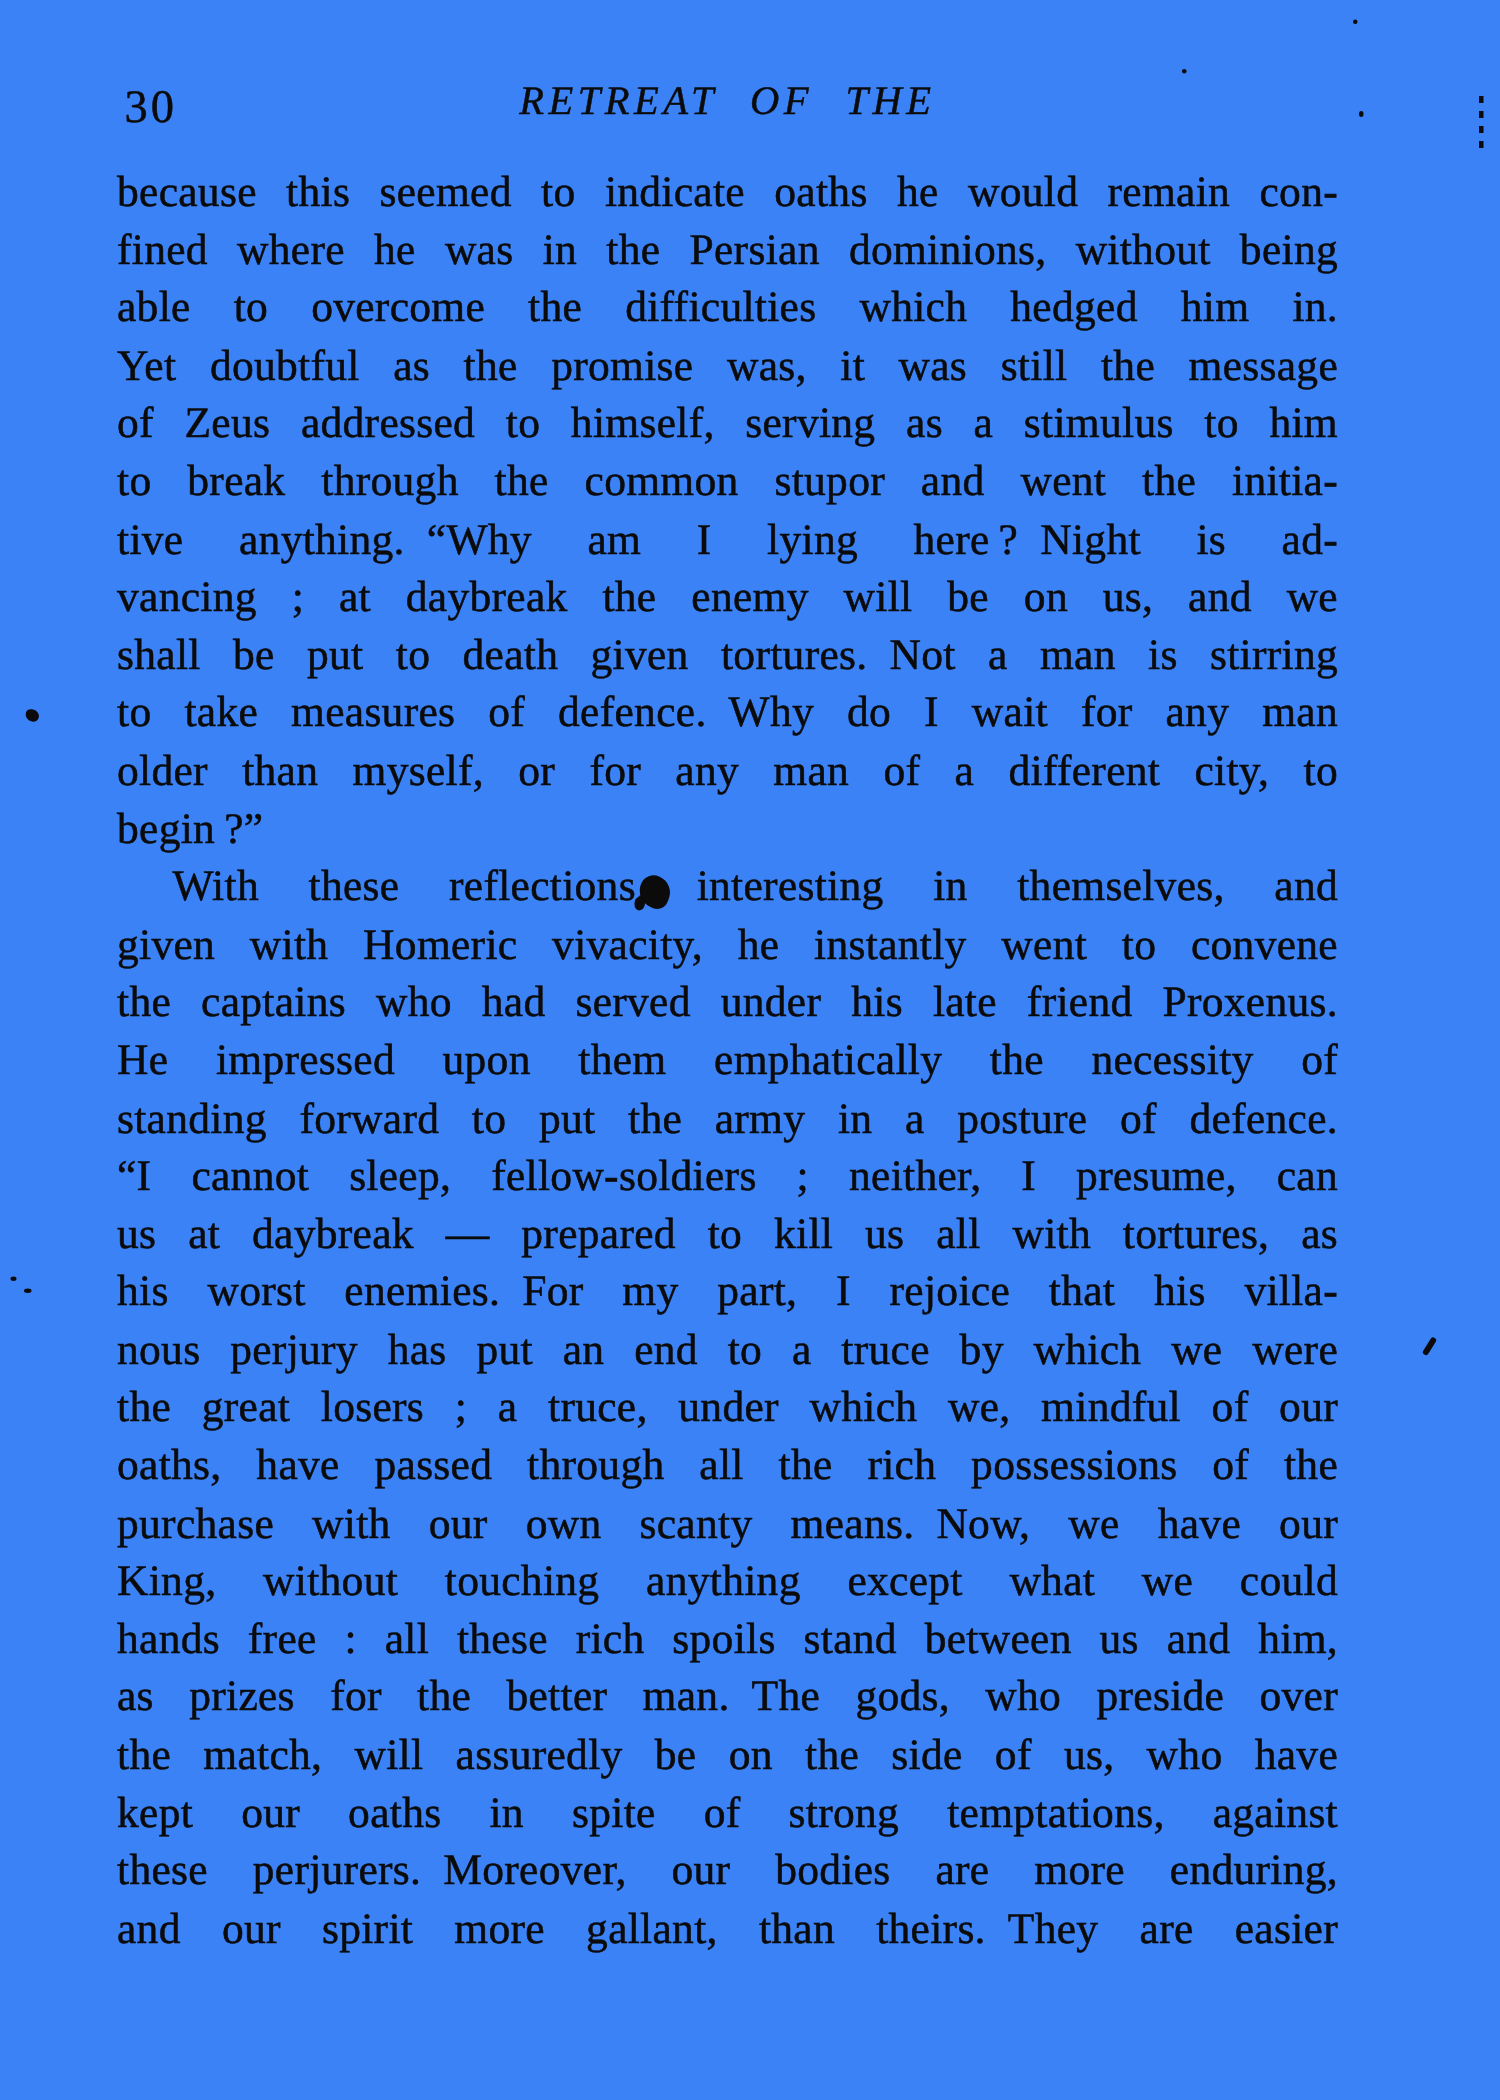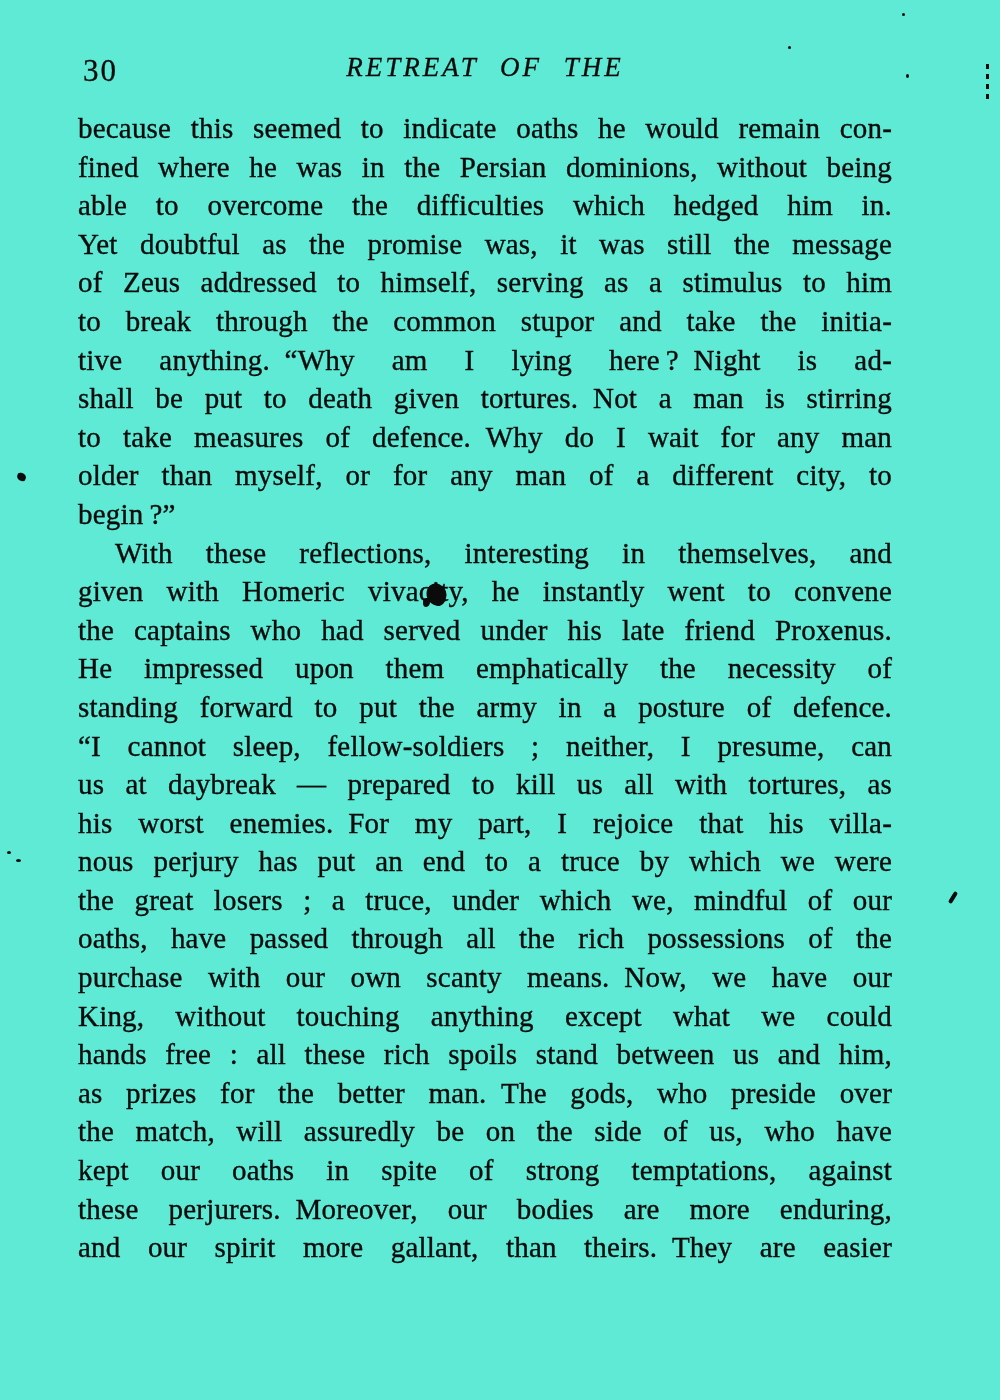--- a/index.html
+++ b/index.html
@@ -7,21 +7,21 @@
   body {
     background: #ffffff;
     color: #0b0b0b;
     font-family: "Liberation Serif", "DejaVu Serif", serif;
     position: relative;
     overflow: hidden;
   }
   .page {
     position: absolute;
     inset: 0;
-    background: #5eead4;
+    background: #3b82f6;
   }
   
   .running-head {
     position: absolute;
     top: 50px;
     left: 78px;
     width: 814px;
     height: 40px;
   }
   .page-num {
@@ -111,22 +111,23 @@
   </header>
 
   <main class="text-block">
 
     <section class="para">
       <div class="line">because this seemed to indicate oaths he would remain con-</div>
       <div class="line">fined where he was in the Persian dominions, without being</div>
       <div class="line">able to overcome the difficulties which hedged him in.</div>
       <div class="line">Yet doubtful as the promise was, it was still the message</div>
       <div class="line">of Zeus addressed to himself, serving as a stimulus to him</div>
-      <div class="line">to break through the common stupor and take the initia-</div>
+      <div class="line">to break through the common stupor and went the initia-</div>
       <div class="line">tive anything. “Why am I lying here ? Night is ad-</div>
+      <div class="line">vancing ; at daybreak the enemy will be on us, and we</div>
       <div class="line">shall be put to death given tortures. Not a man is stirring</div>
       <div class="line">to take measures of defence. Why do I wait for any man</div>
       <div class="line">older than myself, or for any man of a different city, to</div>
       <div class="line para-end">begin ?”</div>
     </section>
 
     <section class="para">
       <div class="line indent">With these reflections, interesting in themselves, and</div>
       <div class="line">given with Homeric vivacity, he instantly went to convene</div>
       <div class="line">the captains who had served under his late friend Proxenus.</div>

